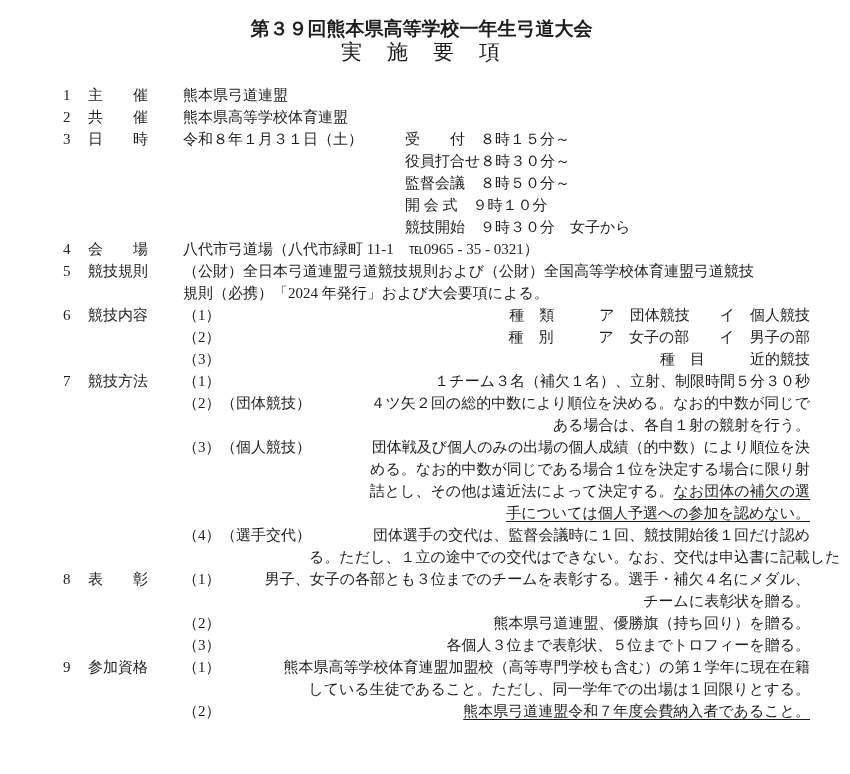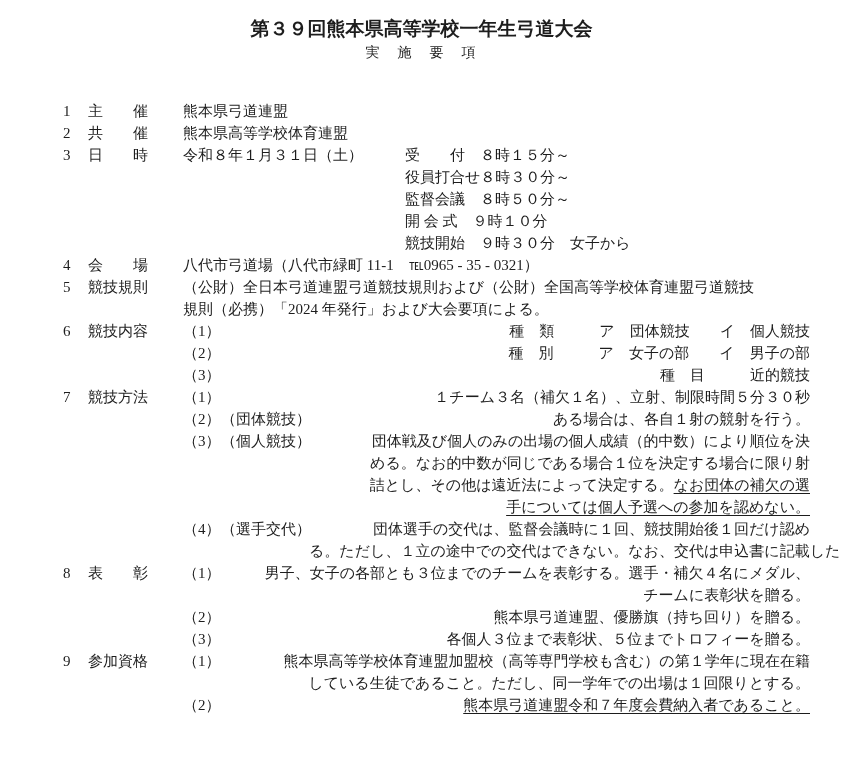--- a/index.html
+++ b/index.html
@@ -24,24 +24,24 @@
     text-align: center;
     font-family: "DejaVu Sans", "Liberation Sans", sans-serif;
     font-weight: bold;
     font-size: 19px;
     line-height: 24px;
     margin-right: 30px;
     white-space: pre;
   }
   .subtitle {
     text-align: center;
-    font-size: 14px;
+    font-size: 21px;
     letter-spacing: 2px;
     line-height: 23px;
-    margin: 1px 30px 36px 0;
+    margin: 1px 30px 20px 0;
     white-space: pre;
   }
   .row { display: flex; align-items: flex-start; }
   .num { width: 25px; flex: none; white-space: pre; }
   .label { width: 95px; flex: none; white-space: pre; }
   .body { flex: 1; min-width: 0; }
   .body-flex { display: flex; align-items: flex-start; justify-content: flex-end; }
   .date { width: 222px; flex: none; white-space: pre; }
   .sched { flex: 1; }
   .line { white-space: pre; }
@@ -139,20 +139,21 @@
       <div class="sub">
         <span class="marker">（1）</span>
         <div class="subbody">
             <div class="line">１チーム３名（補欠１名）、立射、制限時間５分３０秒</div>
           </div>
       </div>
       <div class="sub">
         <span class="marker">（2）</span>
         <span class="sublabel">（団体競技）</span>
         <div class="subbody">
+          <div class="line">４ツ矢２回の総的中数により順位を決める。なお的中数が同じで</div>
           <div class="line">ある場合は、各自１射の競射を行う。</div>
         </div>
       </div>
       <div class="sub">
         <span class="marker">（3）</span>
         <span class="sublabel">（個人競技）</span>
         <div class="subbody">
           <div class="line">団体戦及び個人のみの出場の個人成績（的中数）により順位を決</div>
           <div class="line">める。なお的中数が同じである場合１位を決定する場合に限り射</div>
           <div class="line"><span>詰とし、その他は遠近法によって決定する。</span><span class="u">なお団体の補欠の選</span></div>

